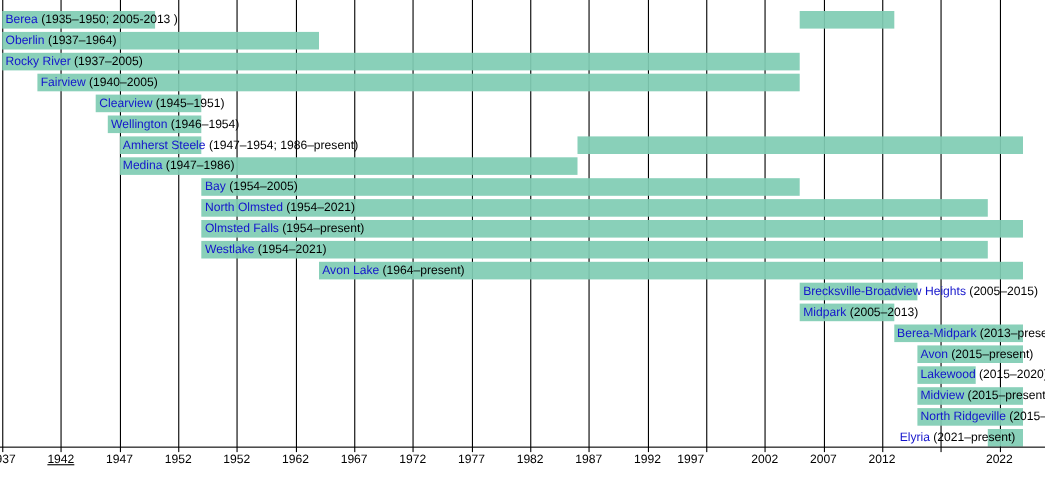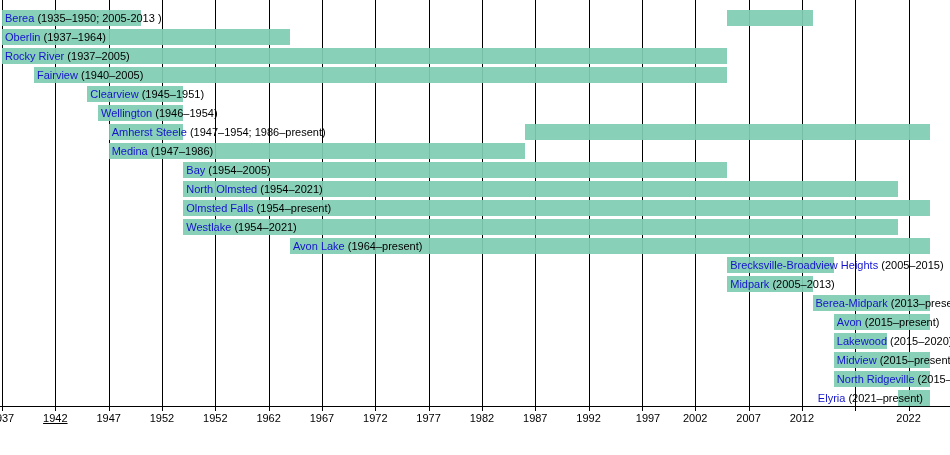--- a/index.html
+++ b/index.html
@@ -128,20 +128,20 @@
       <div class="ticklab" style="left: 108.65px; top: 413px;">1947</div>
       <div class="ticklab" style="left: 161.975px; top: 413px;">1952</div>
       <div class="ticklab" style="left: 215.3px; top: 413px;">1952</div>
       <div class="ticklab" style="left: 268.625px; top: 413px;">1962</div>
       <div class="ticklab" style="left: 321.95px; top: 413px;">1967</div>
       <div class="ticklab" style="left: 375.275px; top: 413px;">1972</div>
       <div class="ticklab" style="left: 428.6px; top: 413px;">1977</div>
       <div class="ticklab" style="left: 481.925px; top: 413px;">1982</div>
       <div class="ticklab" style="left: 535.25px; top: 413px;">1987</div>
       <div class="ticklab" style="left: 588.575px; top: 413px;">1992</div>
-      <div class="ticklab" style="left: 648px; top: 413px;">1997</div>
+      <div class="ticklab" style="left: 628px; top: 413px;">1997</div>
       <div class="ticklab" style="left: 695.225px; top: 413px;">2002</div>
       <div class="ticklab" style="left: 748.55px; top: 413px;">2007</div>
       <div class="ticklab" style="left: 801.875px; top: 413px;">2012</div>
       <div class="ticklab" style="left: 855.2px; top: 413px; margin-top: 48px;">2017</div>
       <div class="ticklab" style="left: 908.525px; top: 413px;">2022</div>
     </div>
 </div>
 
 </body></html>

